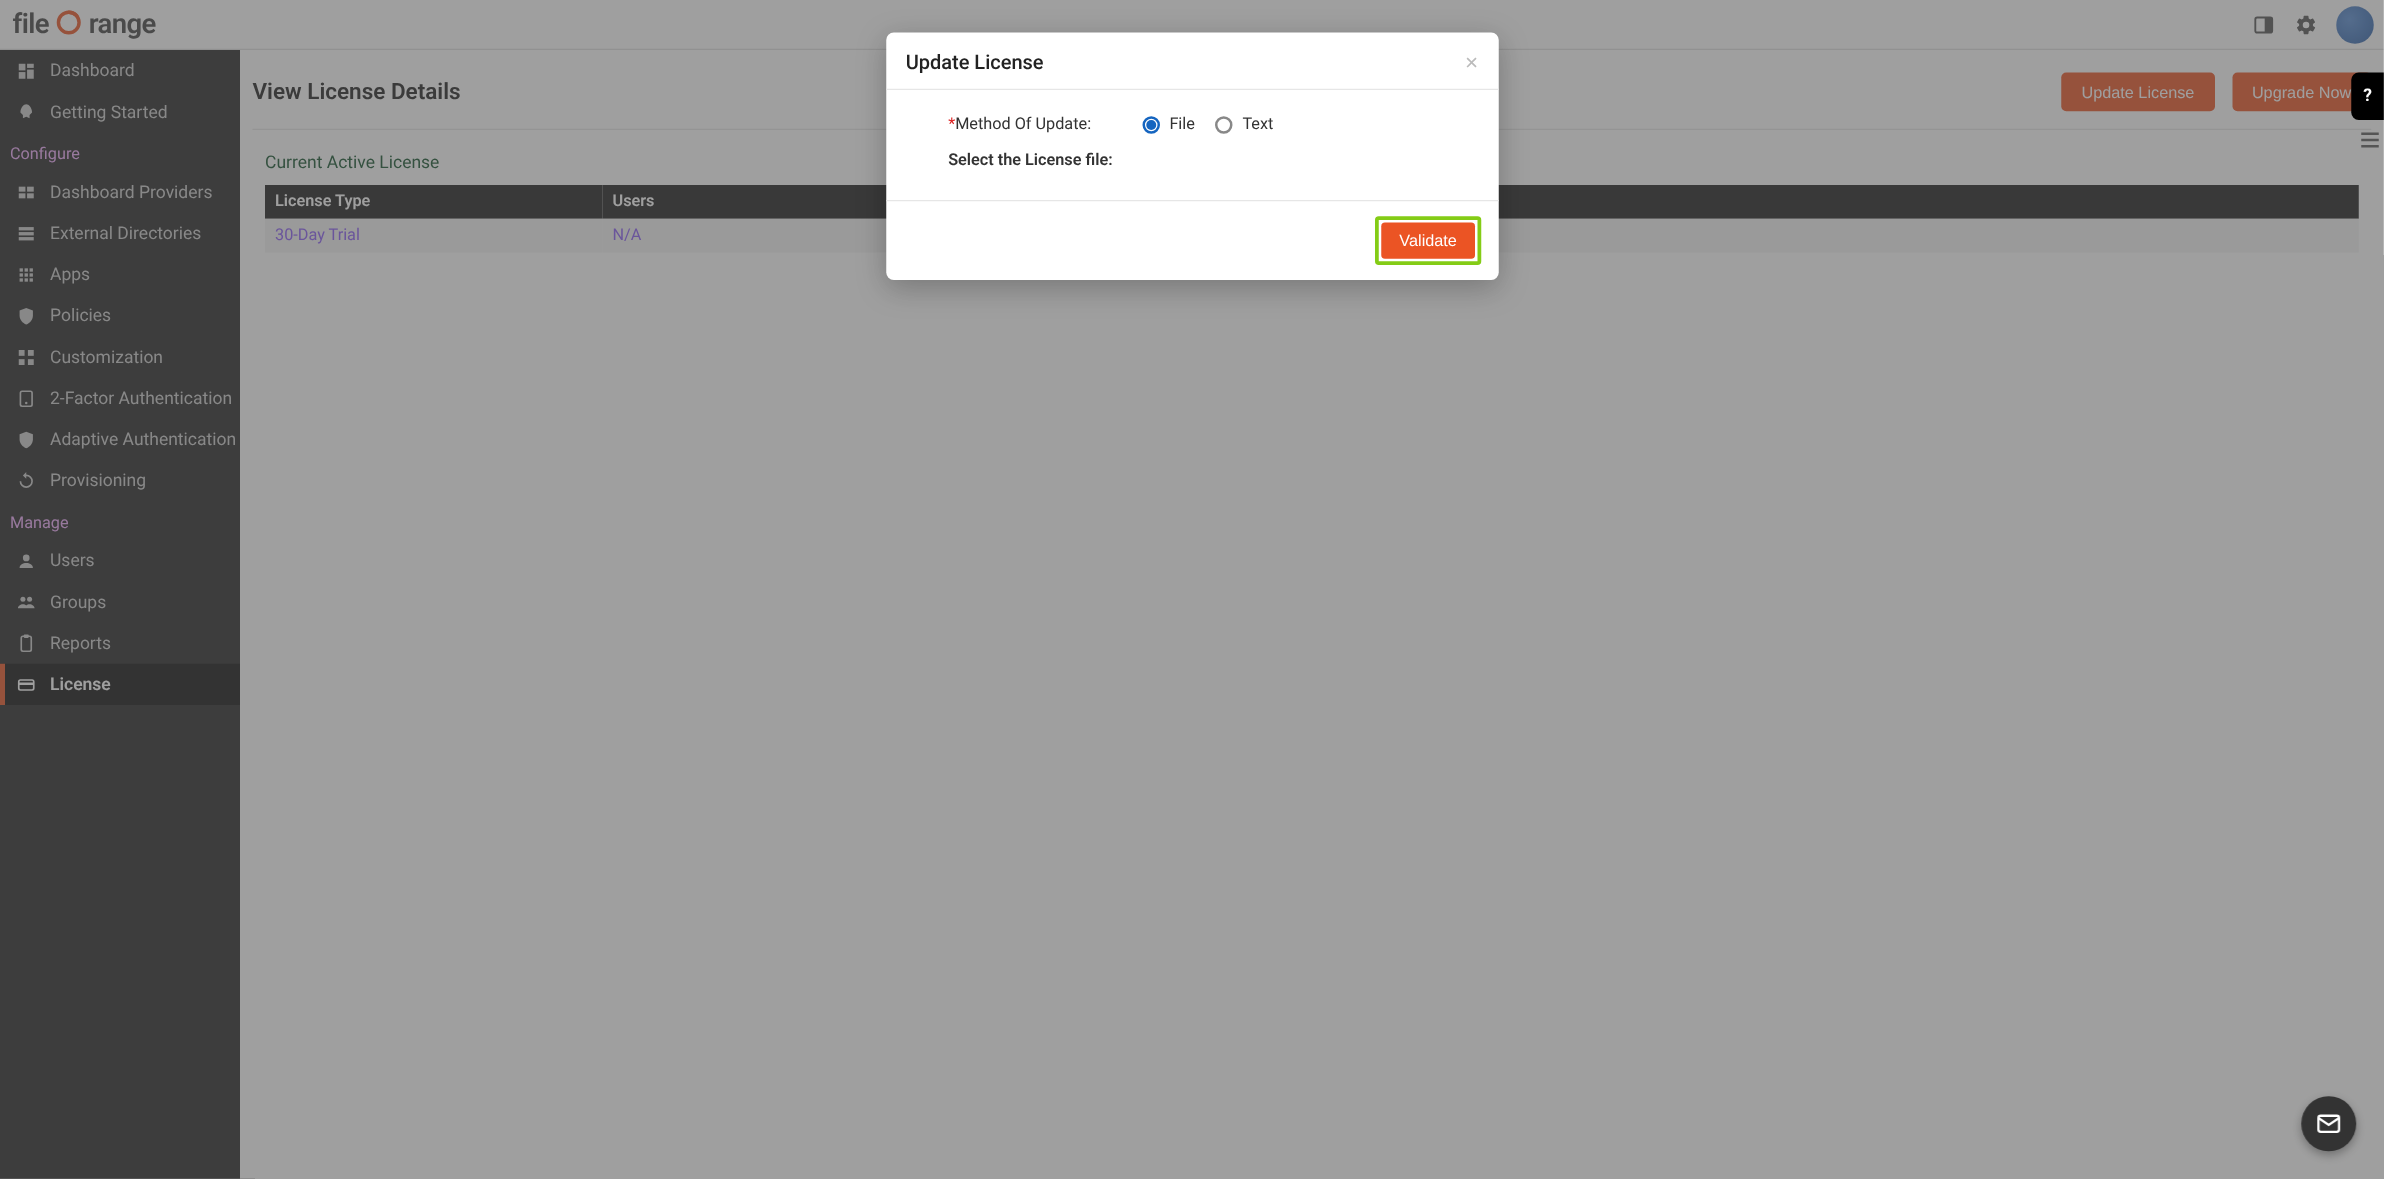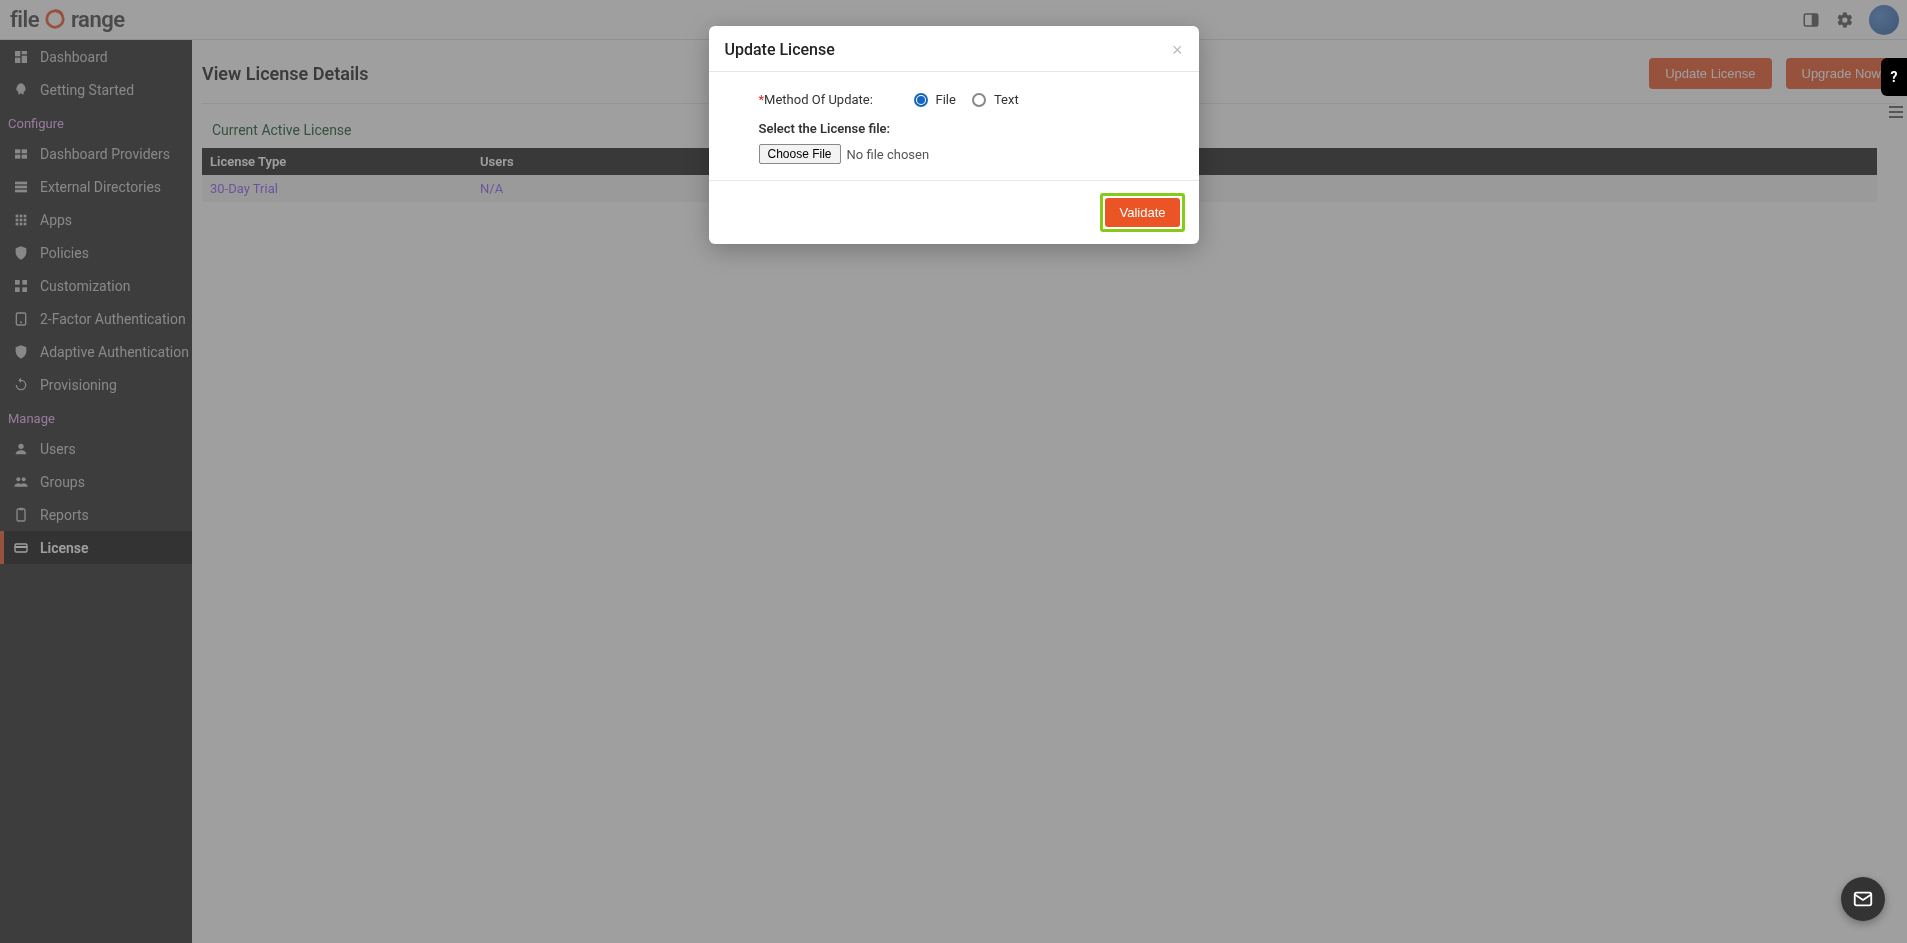--- a/index.html
+++ b/index.html
@@ -38,21 +38,21 @@
   .main {
     position: absolute; left: 192px; right: 0; top: 40px; bottom: 0; background: #fff; padding: 18px 10px;
   }
   .page-header { display:flex; align-items:center; justify-content:space-between; border-bottom:1px solid #e6e6e6; padding-bottom: 14px; }
   .page-title { font-size: 18px; font-weight: 600; color:#222; }
   .hdr-buttons { display:flex; gap:14px; }
   .btn-primary { background:#eb5424; color:#fff; border:none; border-radius:4px; padding:8px 16px; font-size:13px; cursor:pointer; }
 
   .section-sub { font-size: 14px; color:#14532d; margin: 18px 0 10px 10px; }
 
-  table.license { width: calc(100% - 20px); margin: 0 0; border-collapse: collapse; font-size:13px; }
+  table.license { width: calc(100% - 20px); margin: 0 10px; border-collapse: collapse; font-size:13px; }
   table.license th { background:#1e1e1e; color:#fff; text-align:left; font-weight:600; padding:6px 8px; }
   table.license td { background:#f3f3f3; color:#8b5cf6; padding:6px 8px; }
 
   
   .overlay {
     position: fixed; inset:0; background: rgba(80,80,80,0.55); display:flex; align-items:flex-start; justify-content:center;
     z-index: 100;
   }
   .modal {
     background:#fff; width: 490px; margin-top: 26px; border-radius: 6px; box-shadow: 0 6px 24px rgba(0,0,0,0.25);
@@ -322,24 +322,20 @@
             <span class="radio-dot checked"></span>
             <span>File</span>
           </label>
           <label class="radio-line">
             <span class="radio-dot"></span>
             <span>Text</span>
           </label>
         </div>
       </div>
       <span class="file-label">Select the License file:</span>
-      <div class="file-row">
-        <button class="choose-btn">Choose File</button>
-        <span class="file-status">No file chosen</span>
-      </div>
     </div>
     <div class="modal-footer">
       <span class="validate-wrap">
         <button class="validate-btn">Validate</button>
       </span>
     </div>
   </div>
 </div>
 
 <div class="help-fab">?</div>

